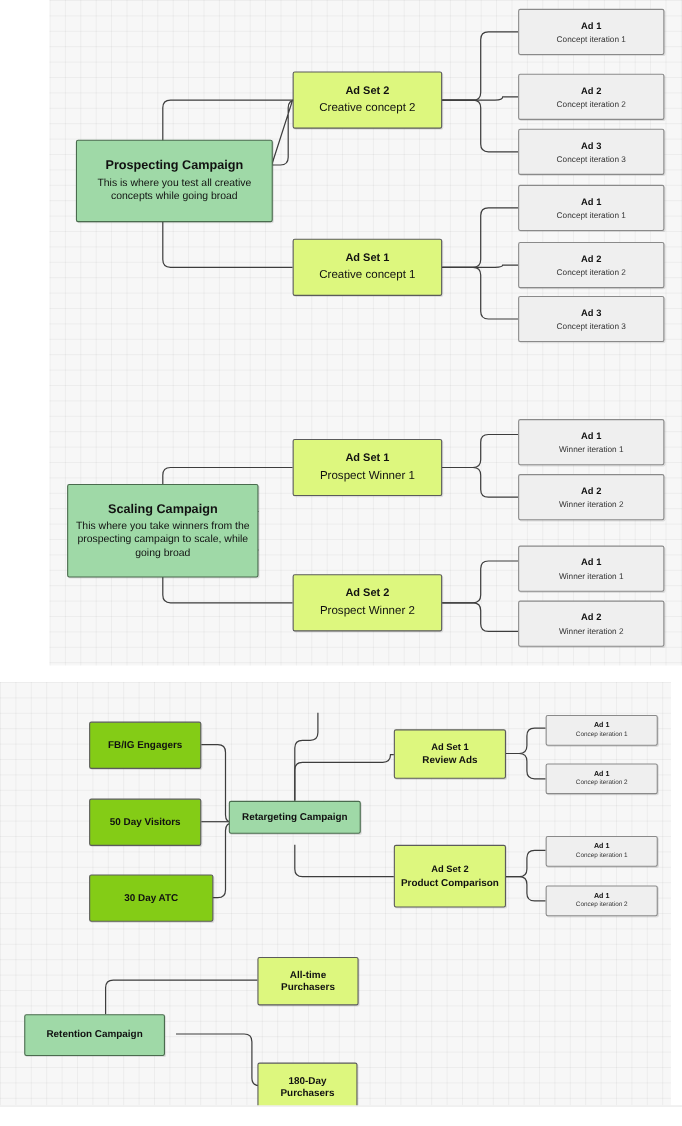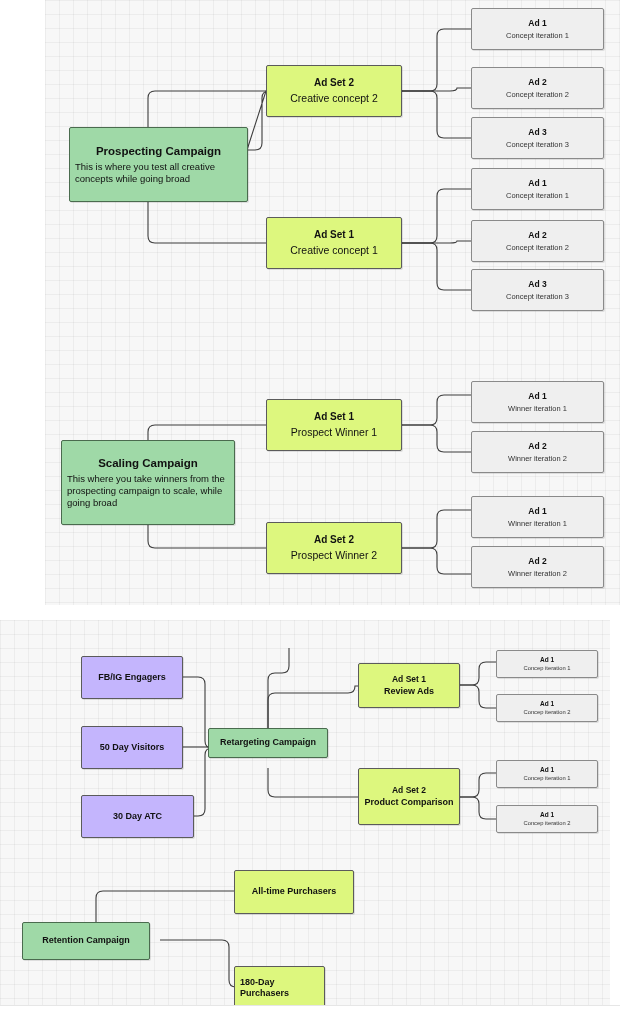--- a/index.html
+++ b/index.html
@@ -39,20 +39,21 @@
     width: 620px; height: 1024px;
     pointer-events: none;
   }
   .node {
     position: absolute;
     box-sizing: border-box;
     display: flex;
     flex-direction: column;
     align-items: center;
     justify-content: center;
+    text-align: center;
     border: 1px solid #5b5b5b;
     border-radius: 2px;
     line-height: 1.25;
     padding: 3px 5px;
     box-shadow: 1px 1px 0 rgba(0,0,0,0.10);
   }
   .node .title {
     font-weight: bold;
   }
   .node .sub {
@@ -73,21 +74,21 @@
   .adset .sub { font-size: 10.5px; color: #111; margin-top: 2px; }
 
   .ad {
     background: #efefef;
     border-color: #8a8a8a;
   }
   .ad .title { font-size: 8.5px; color: #111; }
   .ad .sub { font-size: 7.5px; color: #333; margin-top: 2px; }
 
   .audience {
-    background: #c4b5fd;
+    background: #84cc16;
     border-color: #5b5b5b;
   }
   .audience .title { font-size: 9px; color: #111; }
 
   .retarget {
     background: #9fd9a7;
     border-color: #4a6b4e;
   }
   .retarget .title { font-size: 9px; color: #111; }
 
@@ -278,21 +279,21 @@
     <div class="sub">Concep iteration 1</div>
   </div>
   <div class="node ad ad-sm" style="left:496px; top:805px; width:102px; height:28px;">
     <div class="title">Ad 1</div>
     <div class="sub">Concep iteration 2</div>
   </div>
 
   <div class="node retention" style="left:22px; top:922px; width:128px; height:38px;">
     <div class="title">Retention Campaign</div>
   </div>
-  <div class="node purchaser" style="left:234px; top:870px; width:120px; height:44px;">
+  <div class="node purchaser" style="left:234px; top:870px; width:92px; height:44px;">
     <div class="title">All-time Purchasers</div>
   </div>
   <div class="node purchaser" style="left:234px; top:966px; width:91px; height:44px;">
     <div class="title">180-Day Purchasers</div>
   </div>
 
   <div class="bottom-strip"></div>
 </div>
 
 </body></html>

